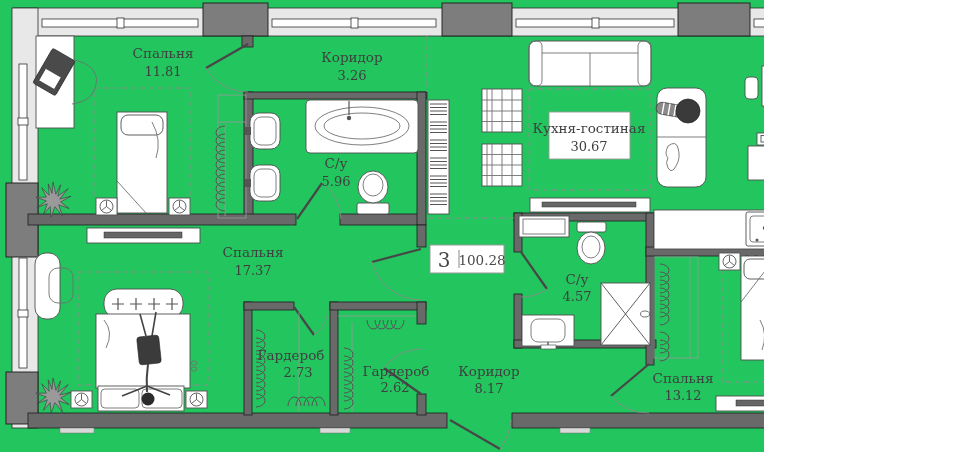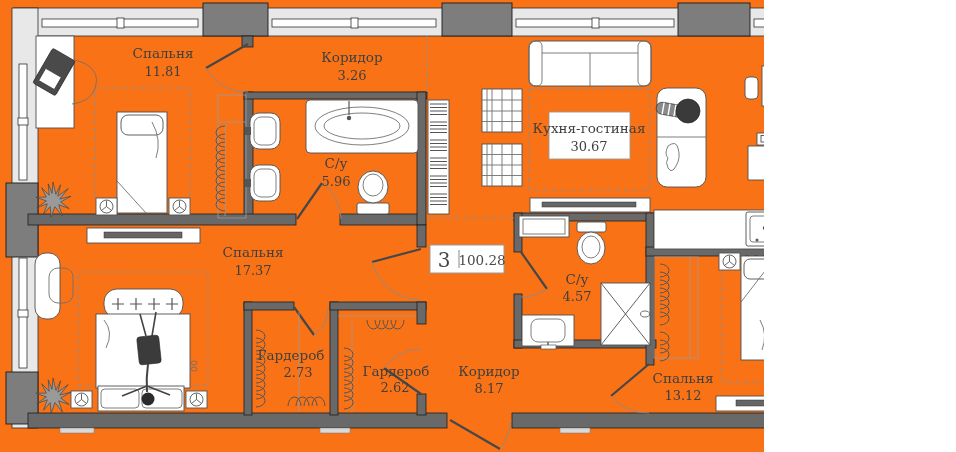--- a/index.html
+++ b/index.html
@@ -1,16 +1,16 @@
 <!DOCTYPE html>
 <html><head>
 <meta charset="utf-8">
 <style>
   html,body{margin:0;padding:0;background:#fff;}
-  .stage{position:relative;width:764px;height:452px;background:#f97316;overflow:hidden;
+  .stage{position:relative;width:764px;height:452px;background:#22c55e;overflow:hidden;
          font-family:"DejaVu Serif", serif;text-align:right;}
   svg{position:absolute;left:0;top:0;}
   text{font-family:"DejaVu Serif", serif;fill:#3f3f3f;}
   .rname{font-size:13.5px;}
   .rarea{font-size:13px;}
   .unit-num{font-size:20px;fill:#444;}
   .unit-area{font-size:13.5px;fill:#4a4a4a;}
   .wall{fill:#696969;stroke:#1d1d1d;stroke-width:.8;}
   .pier{fill:#7d7d7d;stroke:#1b1b1b;stroke-width:.9;}
   .band{fill:#e8e8e8;stroke:#2e2e2e;stroke-width:.8;}

